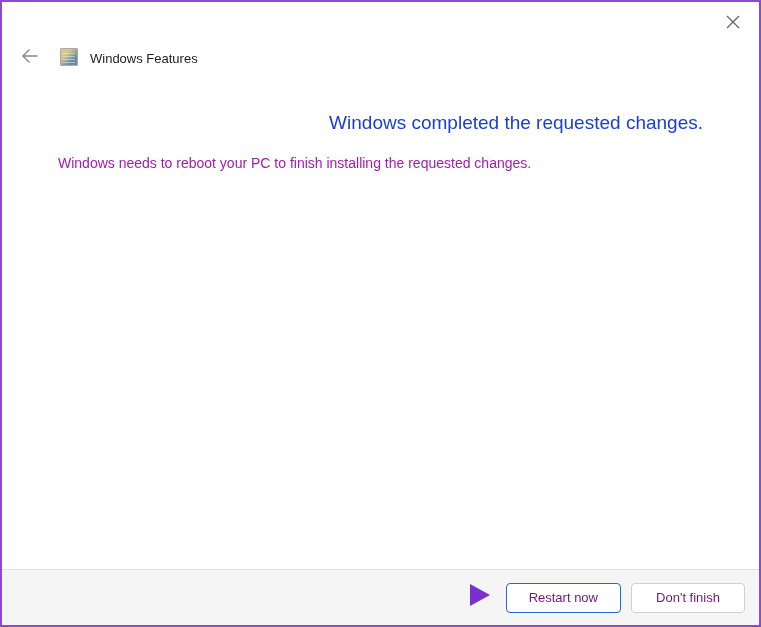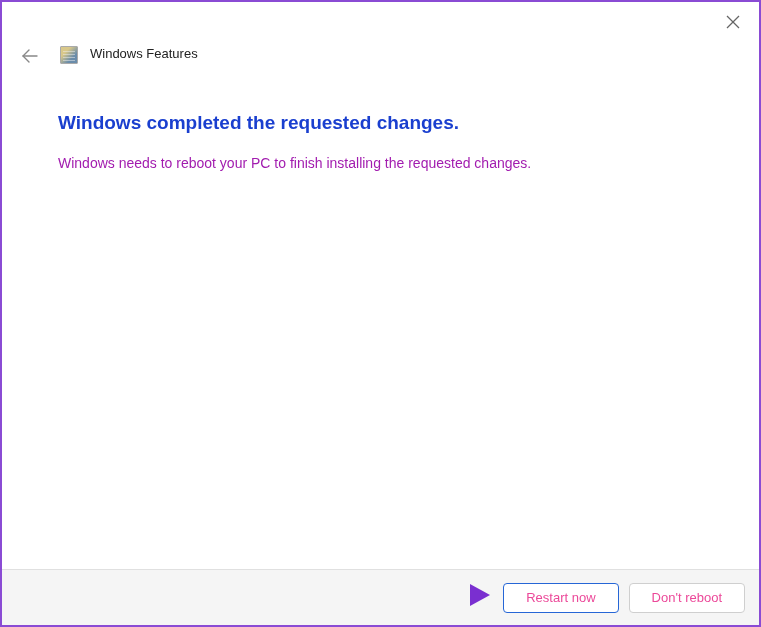--- a/index.html
+++ b/index.html
@@ -30,21 +30,21 @@
     }
     .close-btn svg {
       width: 14px;
       height: 14px;
     }
     .header {
       position: absolute;
       top: 44px;
       left: 18px;
       display: flex;
-      align-items: flex-start;
+      align-items: flex-end;
       gap: 20px;
     }
     .back-arrow {
       width: 20px;
       height: 20px;
       display: flex;
       align-items: center;
       justify-content: center;
       color: #888;
       cursor: pointer;
@@ -78,22 +78,23 @@
     }
     .content {
       position: absolute;
       top: 110px;
       left: 56px;
       right: 56px;
     }
     .heading {
       font-size: 19px;
       color: #1a3fcf;
-      font-weight: 700;
+      font-weight: 400;
       margin-bottom: 20px;
+      text-align: right;
     }
     .body-text {
       font-size: 14px;
       color: #a21caf;
       line-height: 1.4;
     }
     .footer {
       position: absolute;
       bottom: 0;
       left: 0;
@@ -107,21 +108,21 @@
       padding-right: 14px;
       gap: 10px;
     }
     .btn {
       min-width: 114px;
       height: 30px;
       background: #ffffff;
       border: 1px solid #cfcfcf;
       border-radius: 4px;
       font-size: 13px;
-      color: #ec4899;
+      color: #701a75;
       cursor: pointer;
       padding: 0 22px;
     }
     .btn.primary {
       border: 1px solid #2666d6;
     }
     .annotation-arrow {
       position: absolute;
       bottom: 16px;
       left: 420px;
@@ -155,21 +156,21 @@
   <div class="window-title">Windows Features</div>
 </div>
 
 <div class="content">
   <h1 class="heading">Windows completed the requested changes.</h1>
   <p class="body-text">Windows needs to reboot your PC to finish installing the requested changes.</p>
 </div>
 
 <div class="footer">
   <button class="btn primary">Restart now</button>
-  <button class="btn">Don't reboot</button>
+  <button class="btn">Don't finish</button>
 </div>
 
 <div class="annotation-arrow">
   <svg viewBox="0 0 70 28">
     <defs>
       <linearGradient id="ag" x1="0" y1="0" x2="1" y2="0">
         <stop offset="0" stop-color="#a84de0"></stop>
         <stop offset="1" stop-color="#7a2fd0"></stop>
       </linearGradient>
     </defs>

